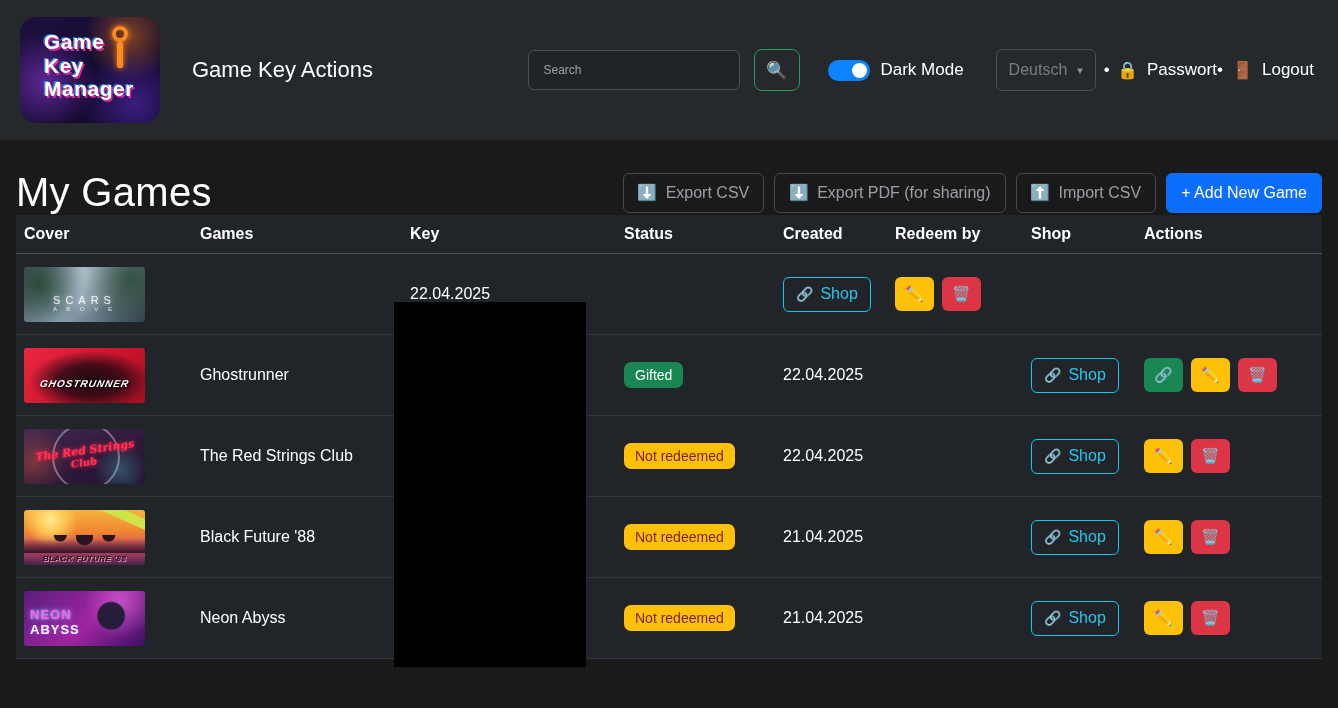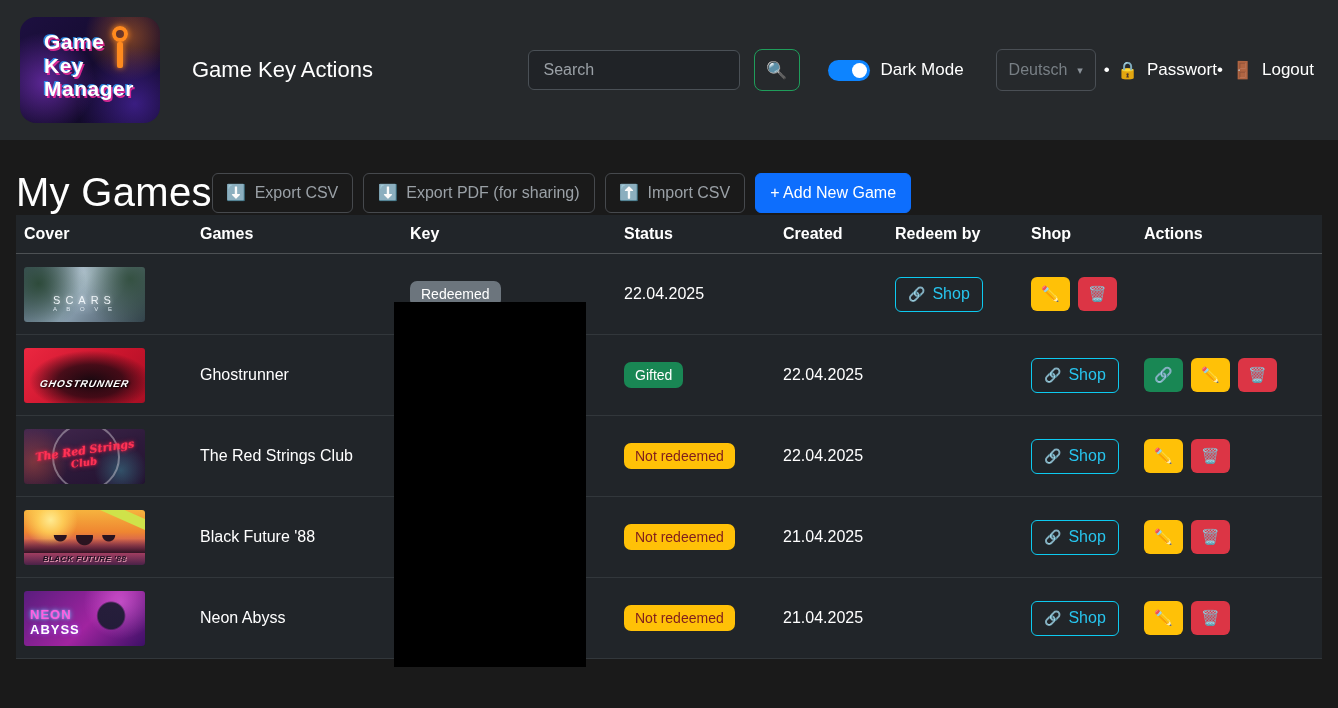--- a/index.html
+++ b/index.html
@@ -36,21 +36,21 @@
   .logo-key {
     position:absolute; right:30px; top:9px; width:18px; height:46px;
   }
   .logo-key .bow { width:16px; height:16px; border:4px solid #ff8a1e; border-radius:50%; box-shadow:0 0 6px #ff8a1e; }
   .logo-key .stem { width:6px; height:26px; background:#ff8a1e; margin-left:5px; border-radius:2px; box-shadow:0 0 6px #ff8a1e; }
   .app-title { font-size:22px; color:#fff; margin-left:32px; font-weight:400; }
 
   .nav-right { display:flex; align-items:center; margin-left:auto; }
   .search-input {
     width:212px; height:40px; background:#202327; border:1px solid #4a5056;
-    border-radius:6px; color:#e8eaed; font-size:16px; padding:0 14px;
+    border-radius:6px; color:#e8eaed; font-size:12px; padding:0 14px;
     font-family:"Liberation Sans", sans-serif; outline:none;
   }
   .search-input::placeholder { color:#9aa0a6; }
   .search-btn {
     width:46px; height:42px; margin-left:14px; background:transparent;
     border:1px solid #1f9d5b; border-radius:8px; font-size:17px; cursor:pointer;
     display:flex; align-items:center; justify-content:center;
   }
   .toggle-wrap { display:flex; align-items:center; margin-left:28px; }
   .toggle {
@@ -67,21 +67,21 @@
   }
   .lang-caret { font-size:11px; color:#8a9198; }
   .dot { color:#fff; font-size:17px; margin:0 8px; }
   .dot.tight { margin:0 2px 0 0; }
   .nav-link { display:flex; align-items:center; gap:8px; font-size:17px; color:#fff; cursor:pointer; }
   .nav-link .emoji { font-size:17px; }
 
   
   main { padding:0 16px; }
   .page-head {
-    display:flex; align-items:center; 
+    display:flex; align-items:center; justify-content:space-between;
     margin-top:30px;
   }
   .page-title { font-size:40px; font-weight:500; color:#fff; letter-spacing:.3px; }
   .toolbar { display:flex; align-items:center; gap:10px; }
   .btn-outline {
     height:40px; padding:0 14px; background:transparent; border:1px solid #46494d;
     border-radius:6px; color:#9aa0a6; font-size:16px; cursor:pointer;
     display:flex; align-items:center; gap:8px; font-family:"Liberation Sans", sans-serif;
   }
   .btn-primary {
@@ -290,21 +290,20 @@
     </div>
 
     <div class="trow tbody">
       <div>
           <div class="cover scars">
         <div class="l1">SCARS</div>
         <div class="l2">A B O V E</div>
       </div>
         </div>
       <div></div>
-      <div><span class="badge gray">Redeemed</span></div>
       <div class="created">22.04.2025</div>
       <div></div>
       <div><button class="shop-btn">
         <span class="emoji">🔗</span>
         <span>Shop</span>
       </button></div>
       <div class="actions">
         <button class="act-btn yellow">
             <span>✏️</span>
           </button>

